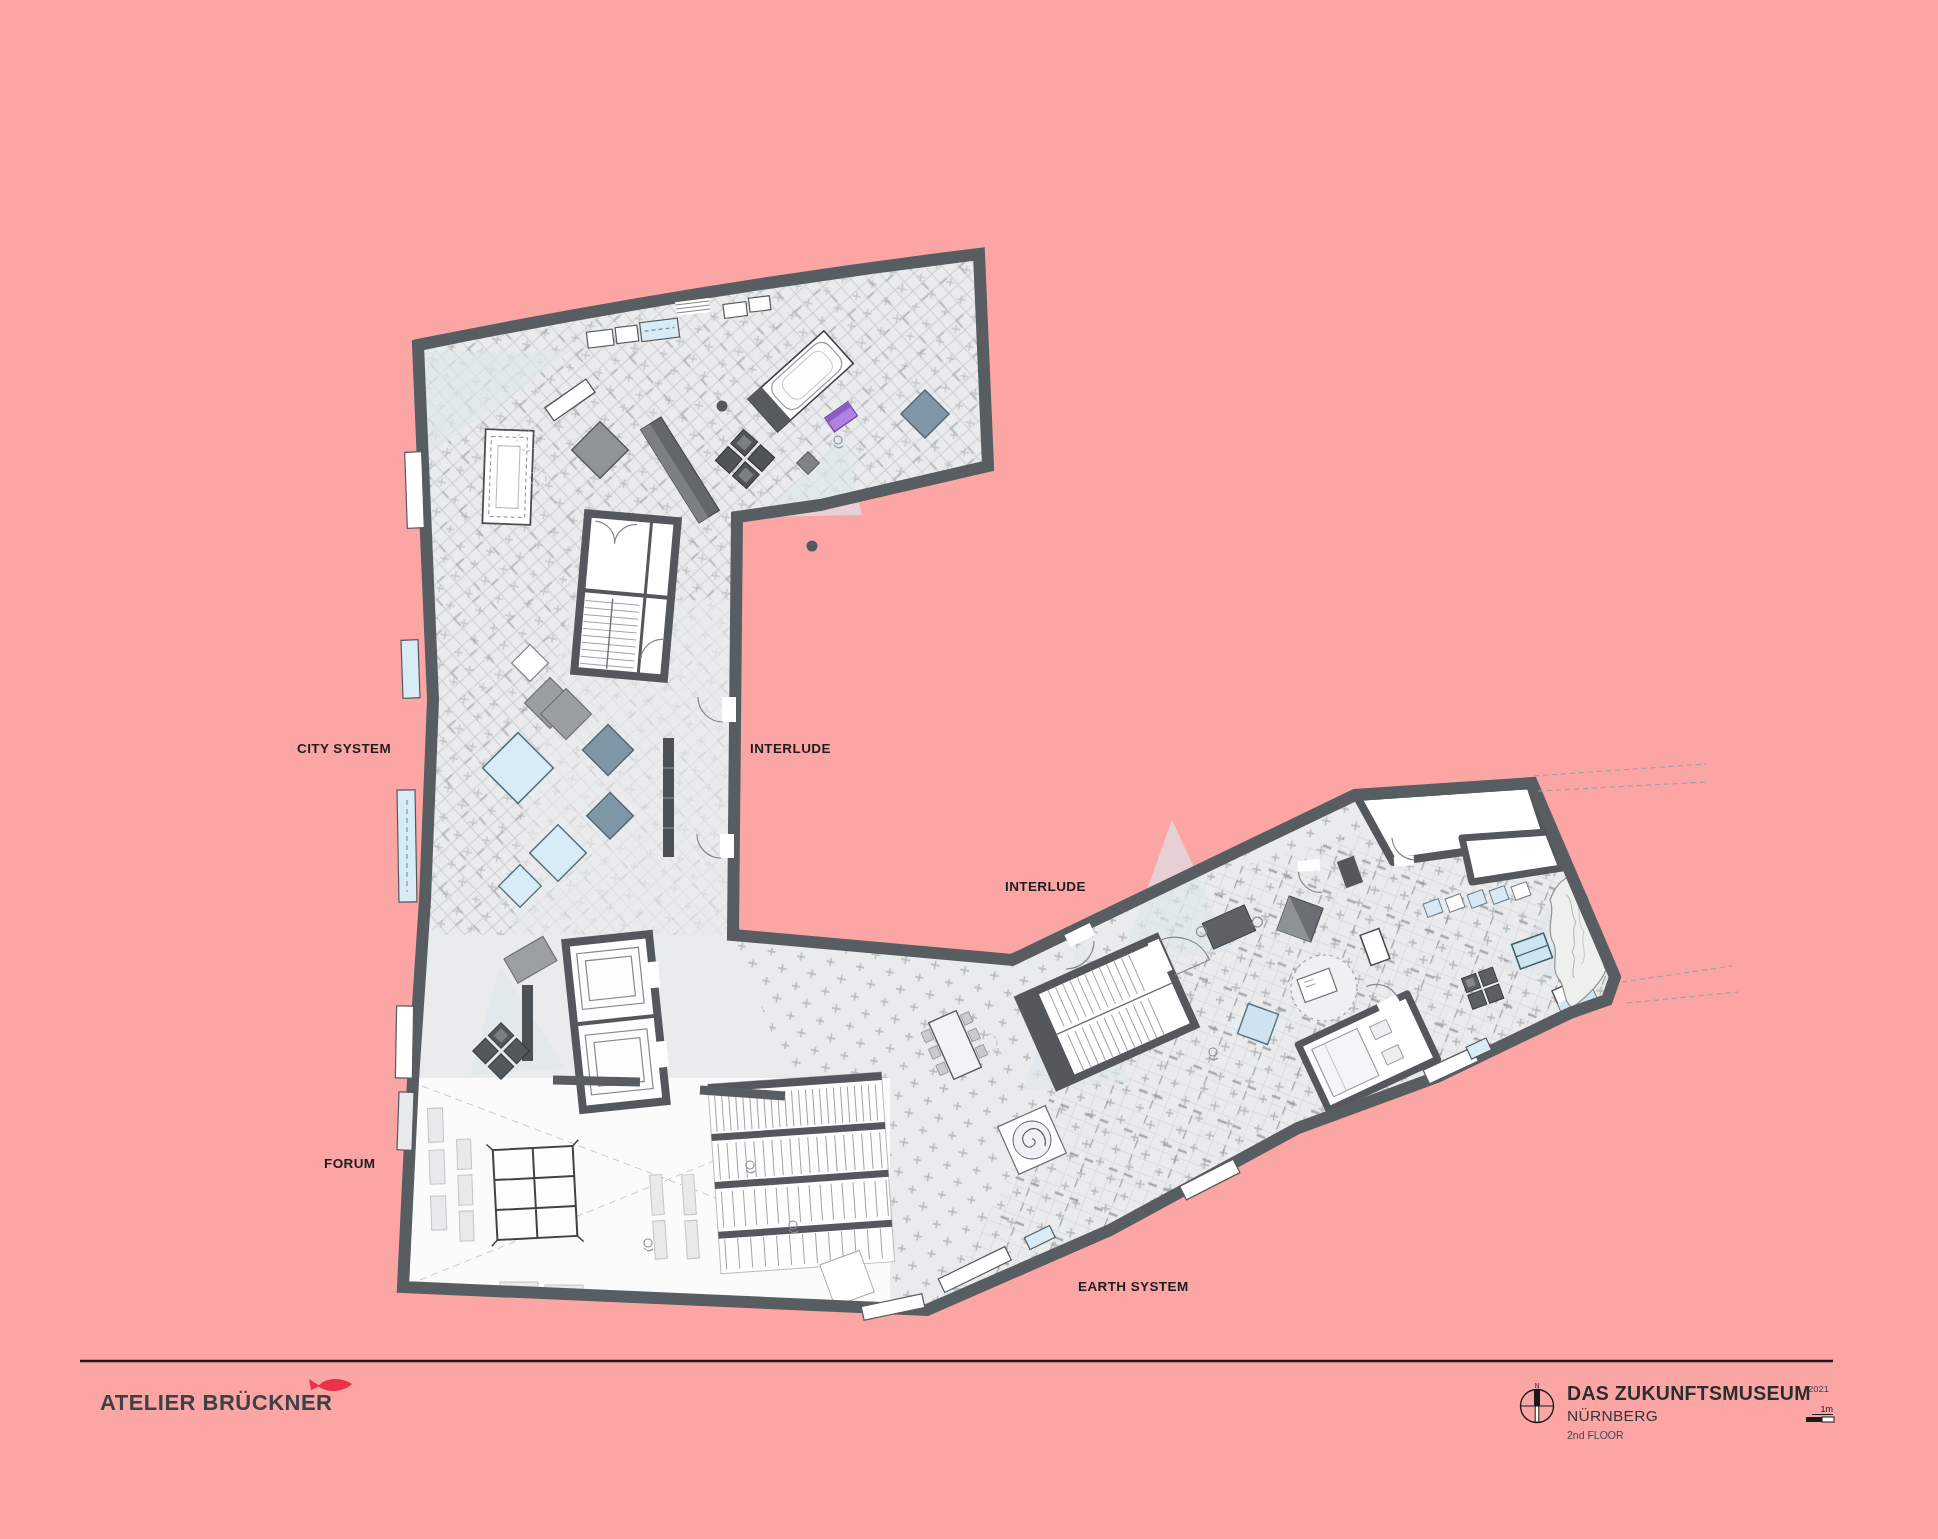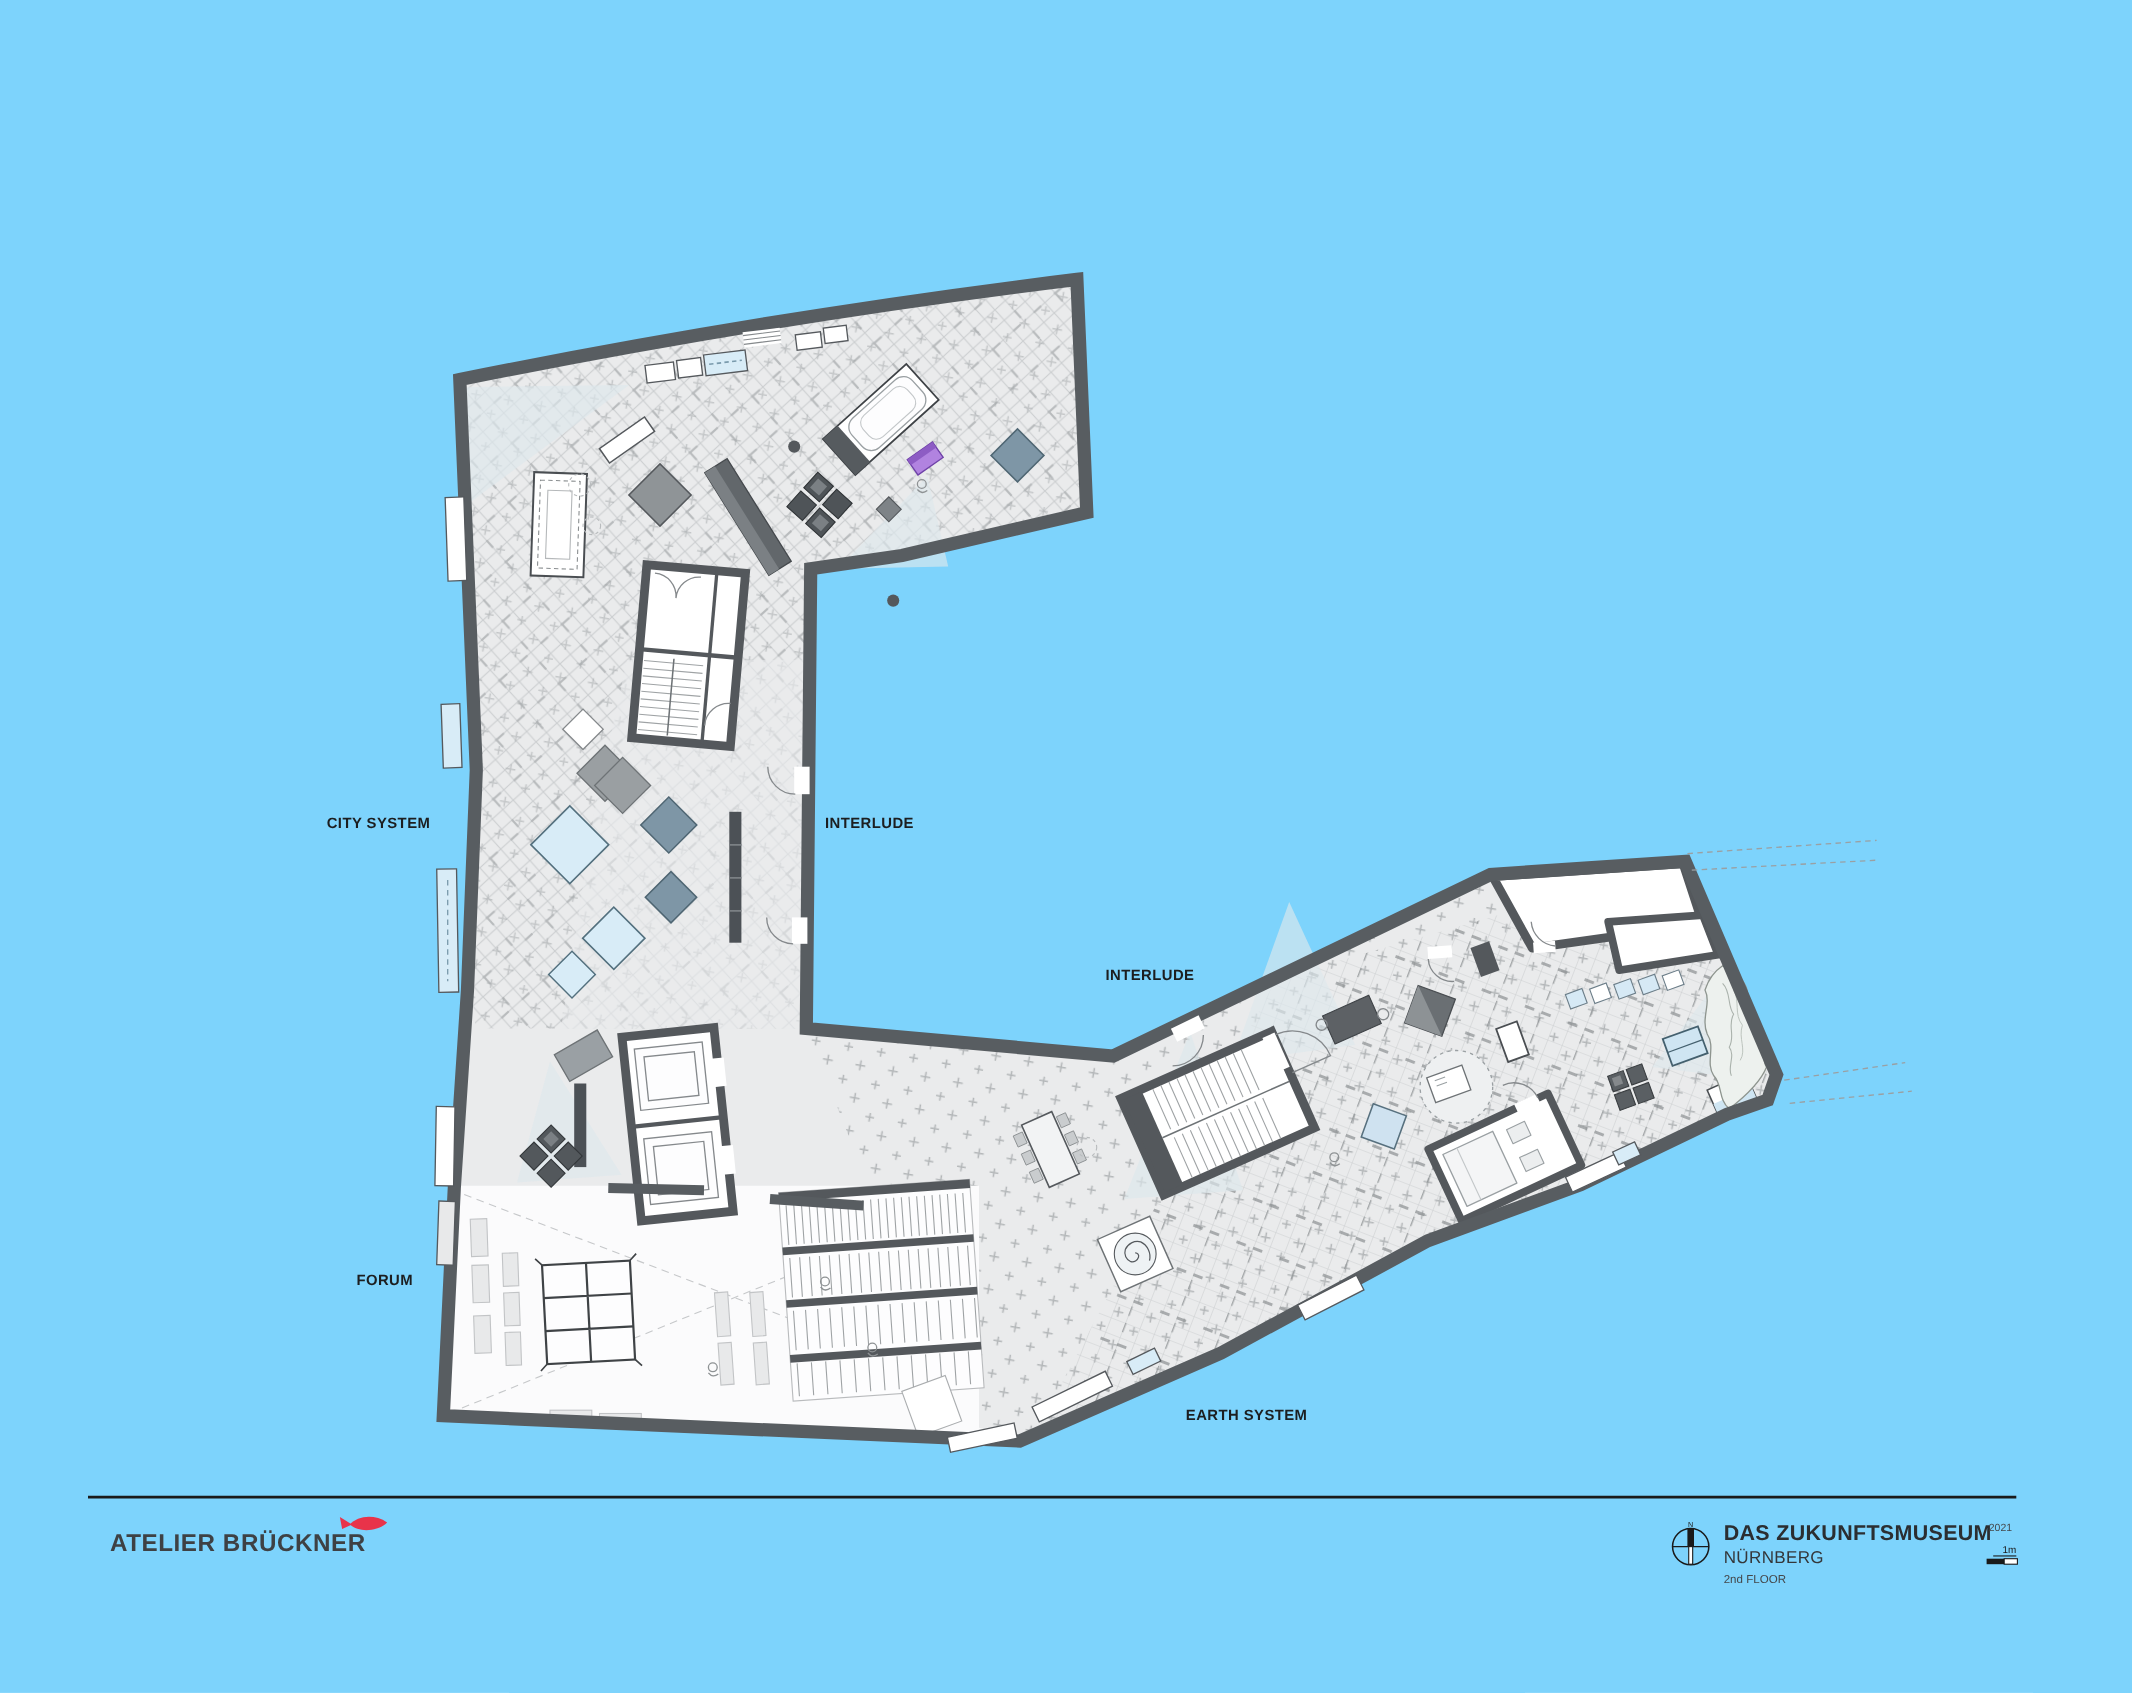--- a/index.html
+++ b/index.html
@@ -1,16 +1,16 @@
 <!DOCTYPE html>
 <html><head>
 <meta charset="utf-8">
 <style>
   html,body{margin:0;padding:0;background:#ffffff;}
-  .page{position:relative;width:1938px;height:1539px;background:#7dd3fc;overflow:hidden;
+  .page{position:relative;width:1938px;height:1539px;background:#fca5a5;overflow:hidden;
         font-family:"Liberation Sans", sans-serif;}
   svg text{font-family:"Liberation Sans", sans-serif;}
   .plan-label{font-weight:bold;font-size:13.5px;fill:#1c1e20;letter-spacing:.4px;}
 </style>
 </head>
 <body>
 
 <div class="page">
 <svg width="1938" height="1539" viewBox="0 0 1938 1539" xmlns="http://www.w3.org/2000/svg">
   <defs>

